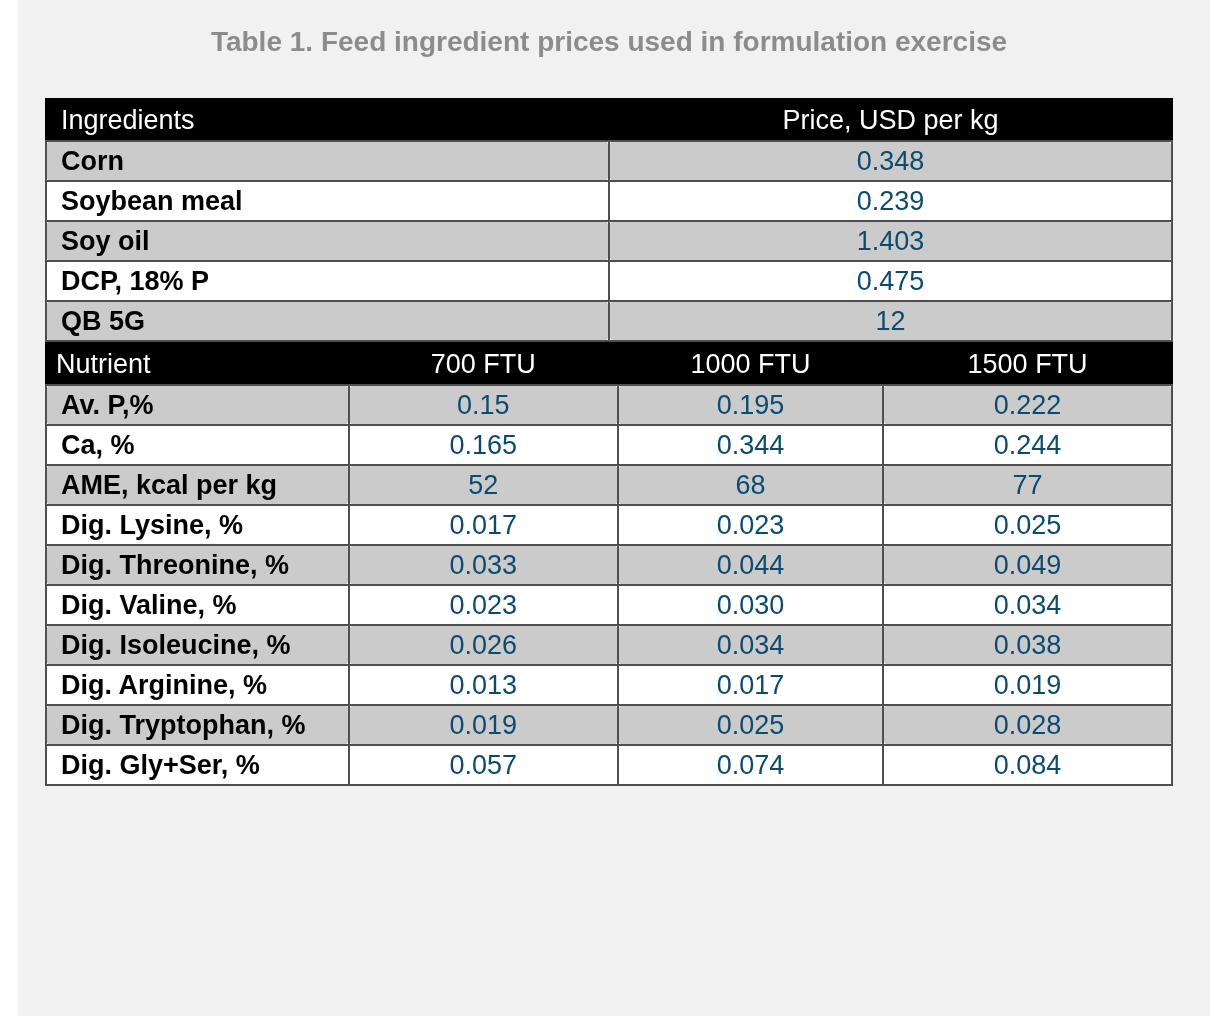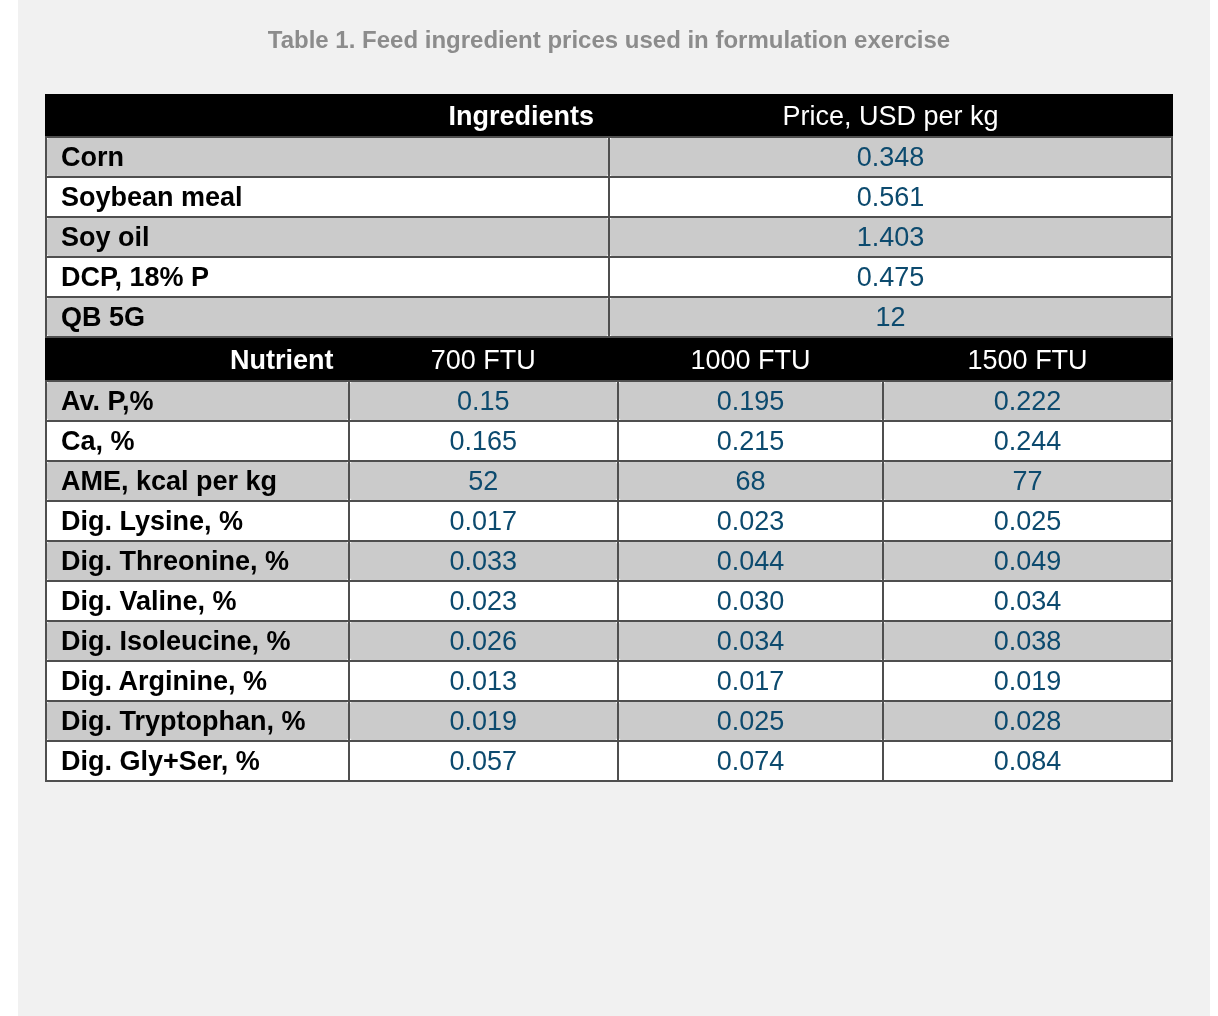--- a/index.html
+++ b/index.html
@@ -19,21 +19,21 @@
     right: 8px;
     background: #f1f1f1;
   }
   .content {
     padding-left: 27px;
     width: 1128px;
   }
   .table-title {
     width: 1128px;
     text-align: center;
-    font-size: 24px;
+    font-size: 28px;
     font-weight: bold;
     color: #8c8c8c;
     letter-spacing: 0px;
   }
   .title-1 { margin: 26px 0 40px 0; }
   .title-2 { margin: 74px 0 43px 0; }
   table {
     border-collapse: collapse;
     table-layout: fixed;
     width: 1128px;
@@ -52,21 +52,21 @@
     background: #000000;
     color: #ffffff;
     font-weight: normal;
     height: 40px;
     border-color: #000000;
     border-bottom-color: #4f4f4f;
   }
   tbody td { height: 38px; color: #000000; border-radius: 6px; }
   tbody tr:nth-child(odd) td { background: #cbcbcb; }
   tbody tr:nth-child(even) td { background: #ffffff; }
-  .left { text-align: right; font-weight: bold; }
+  .left { text-align: left; }
   .center { text-align: center; }
   td.label { font-weight: bold; text-align: left; }
   td.val { font-weight: normal; text-align: center; color: #0c4a6e; }
   
   .t1-col-a { width: 50%; }
   .t1-col-b { width: 50%; }
   
   .t2-col-a { width: 27.4%; padding-left: 9px; }
   .t2-col-b { width: 23.7%; }
   .t2-col-c { width: 23.3%; }
@@ -88,21 +88,21 @@
         </tr>
       </thead>
       <tbody id="t1-body">
   <tr>
     <td class="label">Corn</td>
     <td class="val">0.348</td>
   </tr>
 
   <tr>
     <td class="label">Soybean meal</td>
-    <td class="val">0.561</td>
+    <td class="val">0.239</td>
   </tr>
 
   <tr>
     <td class="label">Soy oil</td>
     <td class="val">1.403</td>
   </tr>
 
   <tr>
     <td class="label">DCP, 18% P</td>
     <td class="val">0.475</td>
@@ -129,21 +129,21 @@
   <tr>
     <td class="label">Av. P,%</td>
     <td class="val">0.15</td>
     <td class="val">0.195</td>
     <td class="val">0.222</td>
   </tr>
 
   <tr>
     <td class="label">Ca, %</td>
     <td class="val">0.165</td>
-    <td class="val">0.215</td>
+    <td class="val">0.344</td>
     <td class="val">0.244</td>
   </tr>
 
   <tr>
     <td class="label">AME, kcal per kg</td>
     <td class="val">52</td>
     <td class="val">68</td>
     <td class="val">77</td>
   </tr>
 

